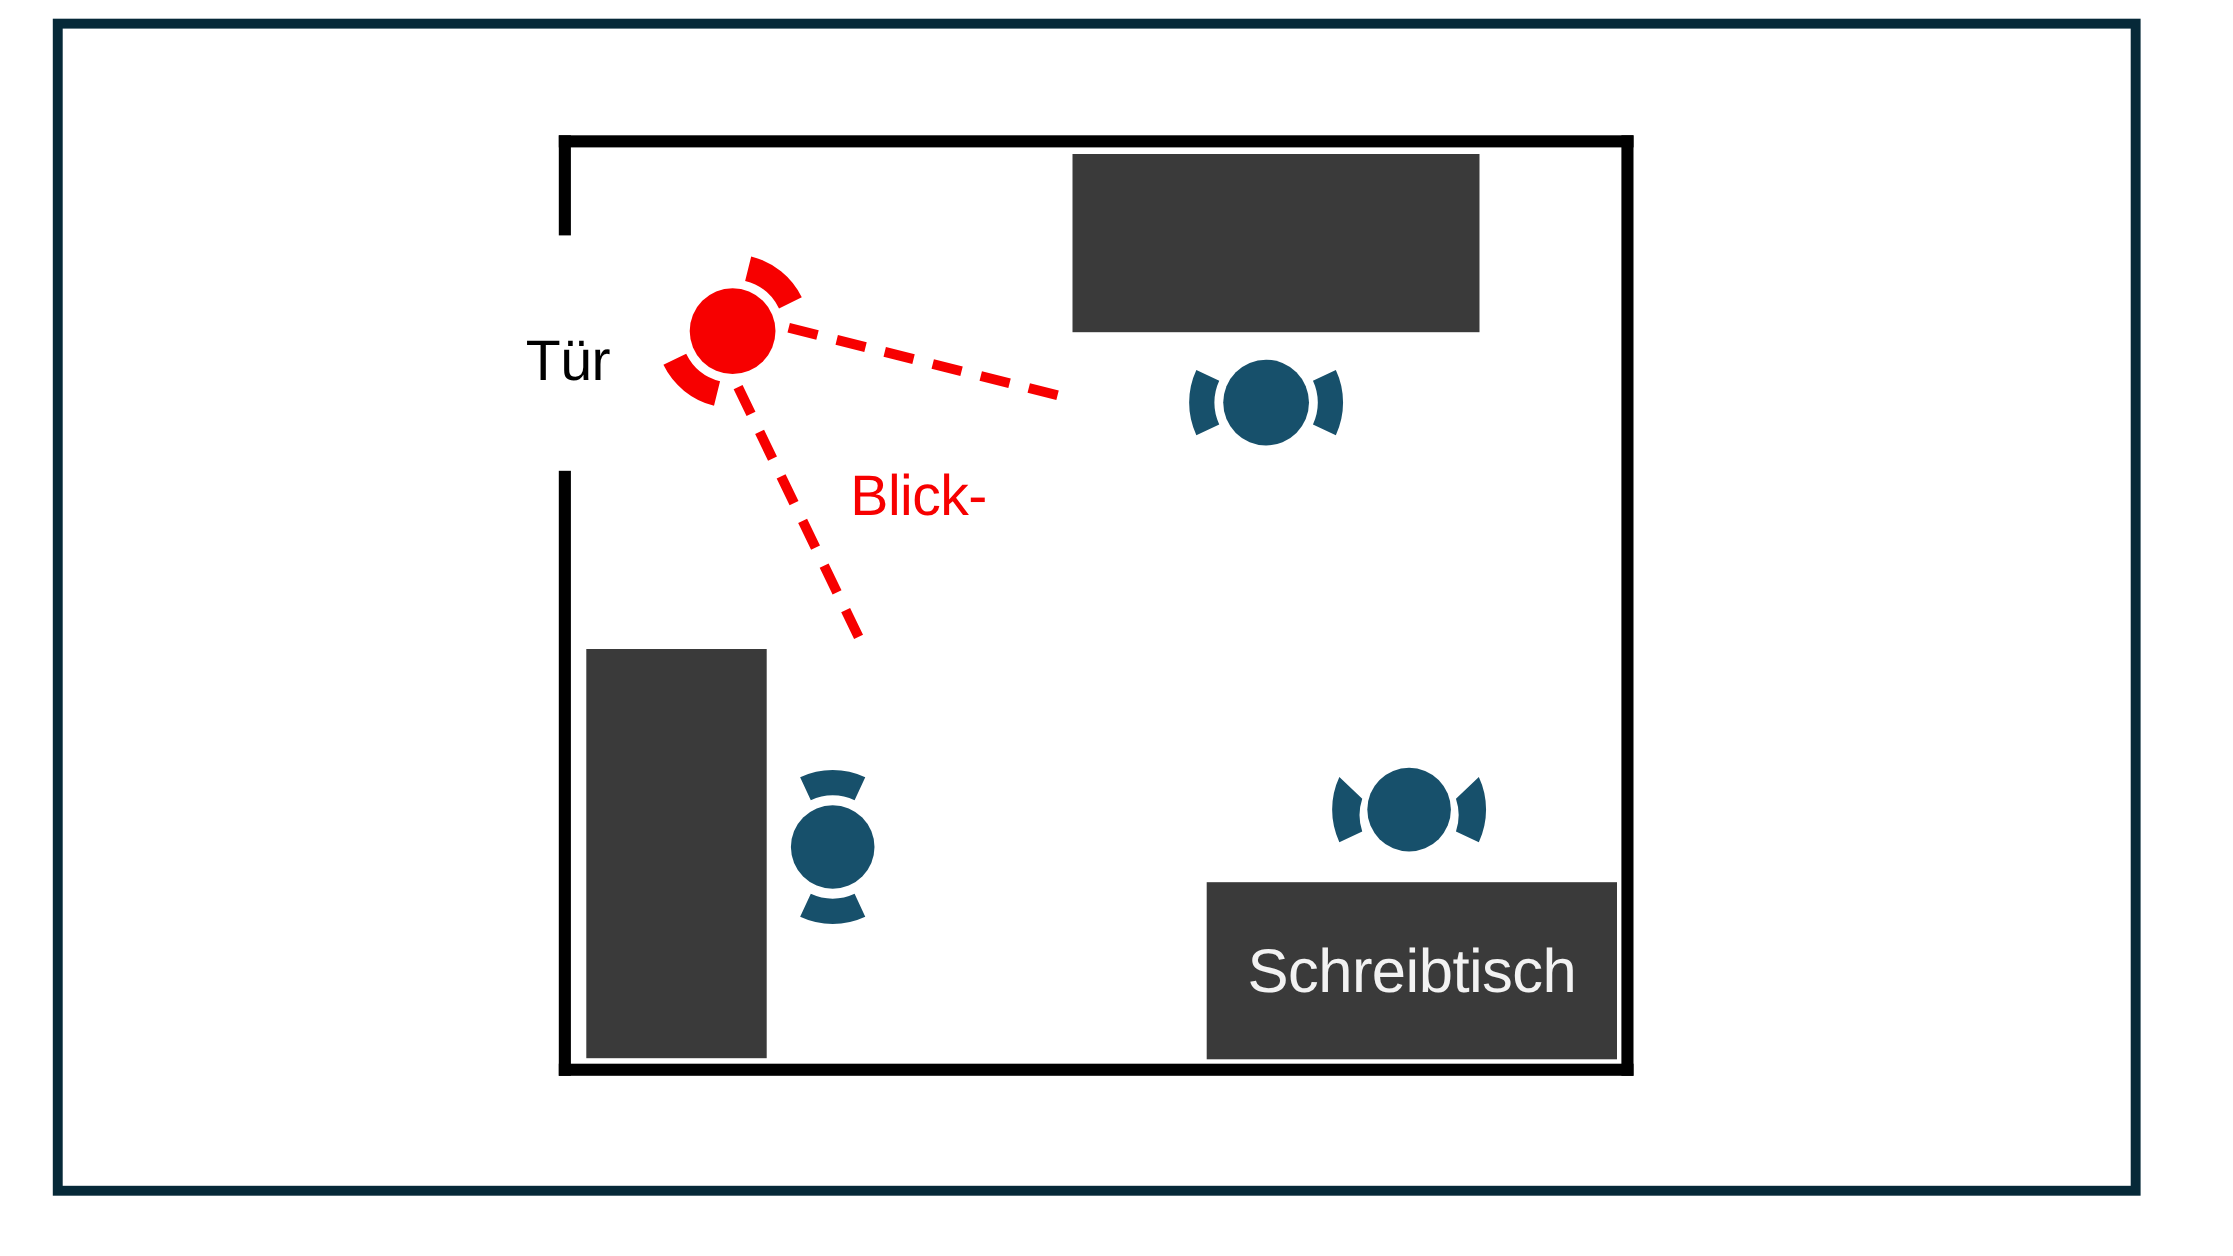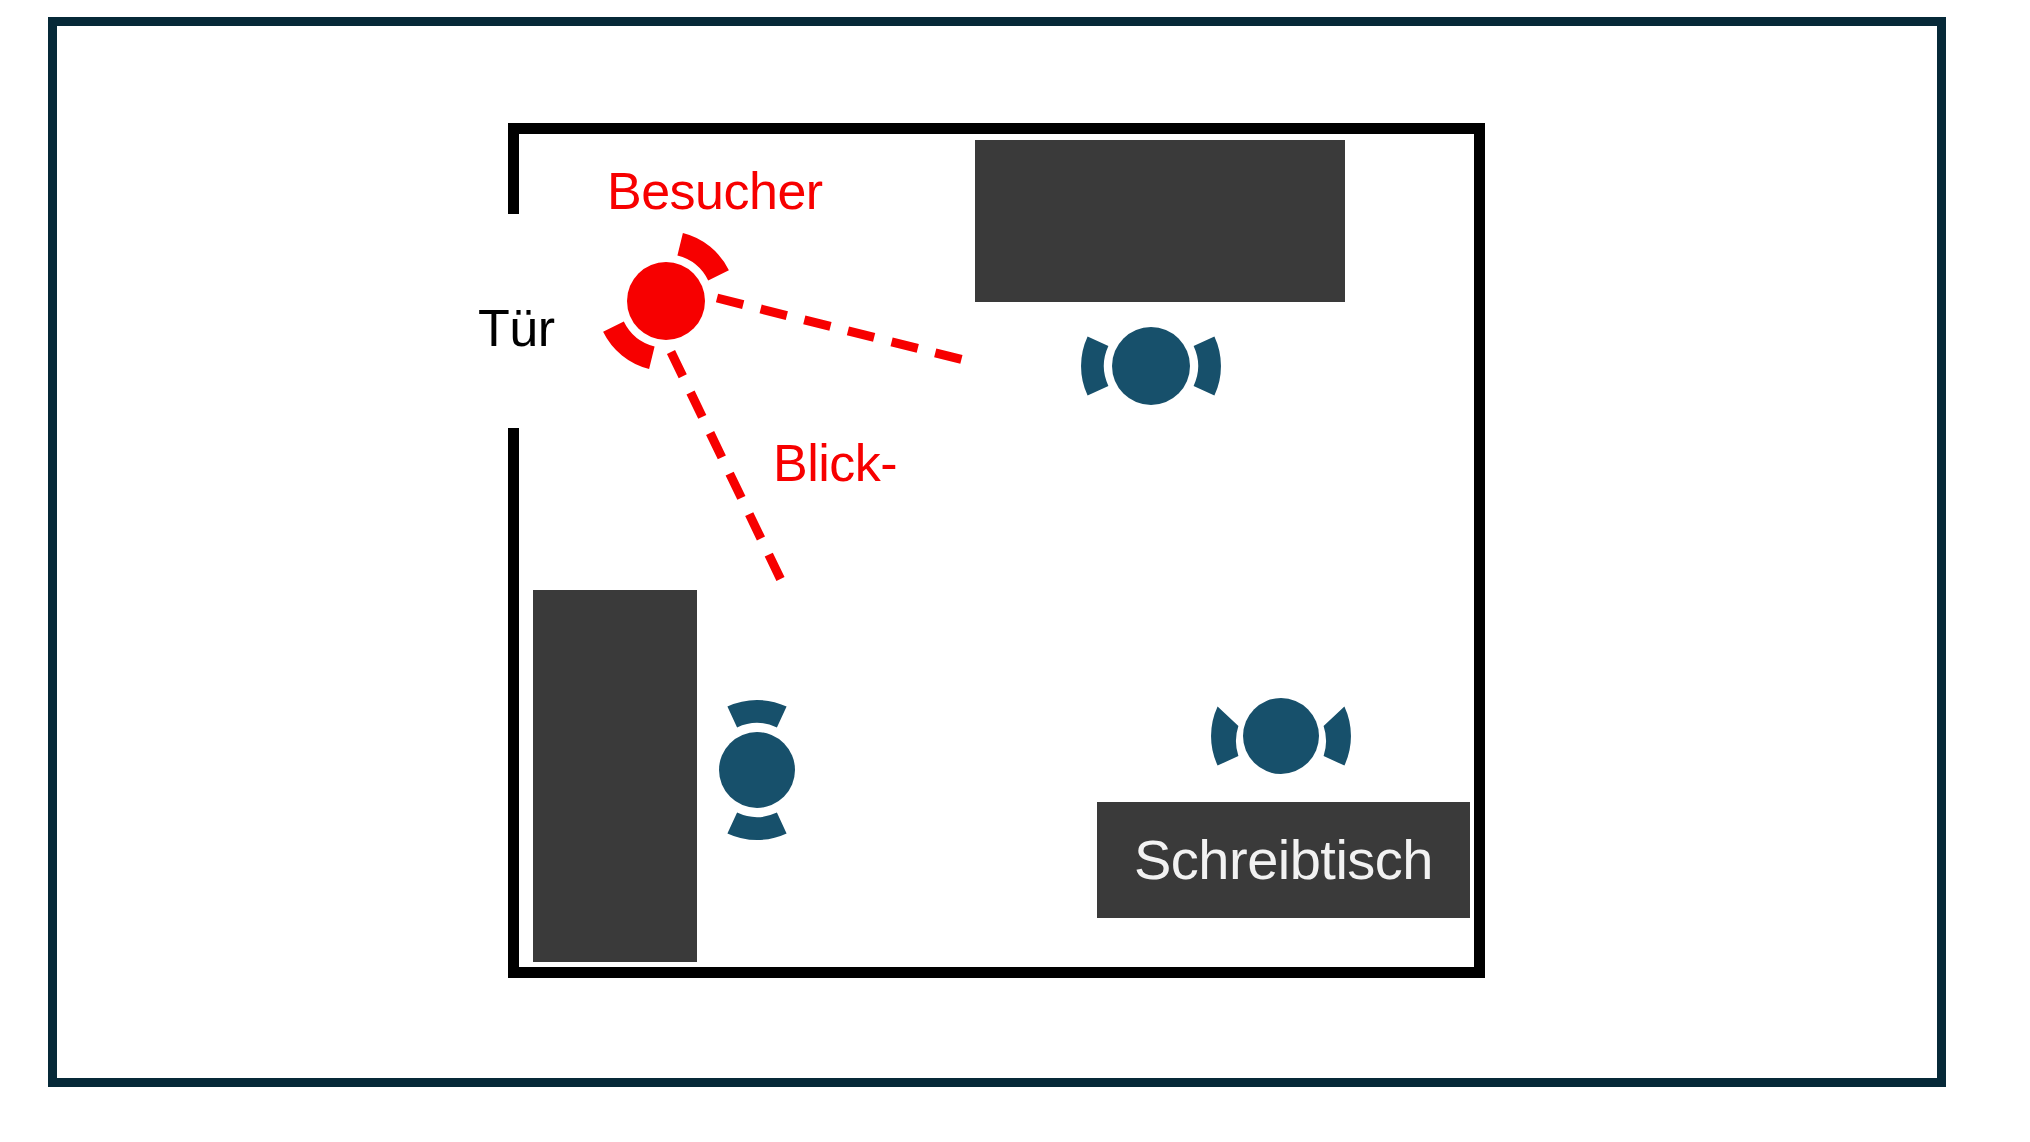--- a/index.html
+++ b/index.html
@@ -24,21 +24,21 @@
   .wall-top        { left: 508px;  top: 123px; width: 977px; height: 11px; }
   .wall-left-upper { left: 508px;  top: 123px; width: 11px;  height: 91px; }
   .wall-left-lower { left: 508px;  top: 428px; width: 11px;  height: 550px; }
   .wall-right      { left: 1474px; top: 123px; width: 11px;  height: 855px; }
   .wall-bottom     { left: 508px;  top: 967px; width: 977px; height: 11px; }
   
   .desk { position: absolute; background: var(--c-gray, #3a3a3a); }
   .desk-top     { left: 975px;  top: 140px; width: 370px; height: 162px; }
   .desk-side    { left: 533px;  top: 590px; width: 164px; height: 372px; }
   .desk-writing {
-    left: 1097px; top: 802px; width: 373px; height: 116px;
+    left: 1097px; top: 802px; width: 373px; height: 161px;
     display: flex; align-items: center; justify-content: center;
   }
   .desk-writing .desk-label {
     color: var(--c-desklabel, #f2f2f2);
     font-size: 56px;
     letter-spacing: -0.5px;
     line-height: 1;
     white-space: nowrap;
   }
   
@@ -56,21 +56,21 @@
     position: absolute;
     line-height: 1;
     white-space: nowrap;
     letter-spacing: -0.5px;
     font-size: 52px;
   }
   .label-red   { color: var(--c-red, #f70000); }
   .label-black { color: #000000; }
   .label-visitor   { left: 607px; top: 165px; }
   .label-door      { left: 478px; top: 302px; }
-  .label-gaze1     { left: 773px; top: 437px; }
+  .label-gaze1     { left: 773px; top: 425px; }
   .label-gaze2     { left: 773px; top: 488px; }
 </style>
 </head>
 <body>
 
 <div class="stage">
 
   <div class="frame"></div>
 
   <div class="wall wall-top"></div>
@@ -108,17 +108,16 @@
       <path class="emp-fill" d="M 776.9 812.6 L 786.6 833.4 A 70 70 0 0 1 727.4 833.4 L 737.1 812.6 A 47 47 0 0 0 776.9 812.6 Z"></path>
     </g>
 
     <g>
       <circle class="emp-fill" cx="1281" cy="736" r="38"></circle>
       <path class="emp-fill" d="M 1238.4 755.9 L 1217.6 765.6 A 70 70 0 0 1 1217.6 706.4 L 1238.4 726.1 A 47 47 0 0 0 1238.4 755.9 Z"></path>
       <path class="emp-fill" d="M 1323.6 726.1 L 1344.4 706.4 A 70 70 0 0 1 1344.4 765.6 L 1323.6 755.9 A 47 47 0 0 0 1323.6 726.1 Z"></path>
     </g>
   </svg>
 
-  <span class="label label-red label-visitor">Besucher</span>
   <span class="label label-black label-door">Tür</span>
   <span class="label label-red label-gaze1">Blick-</span>
 
 </div>
 
 </body></html>

